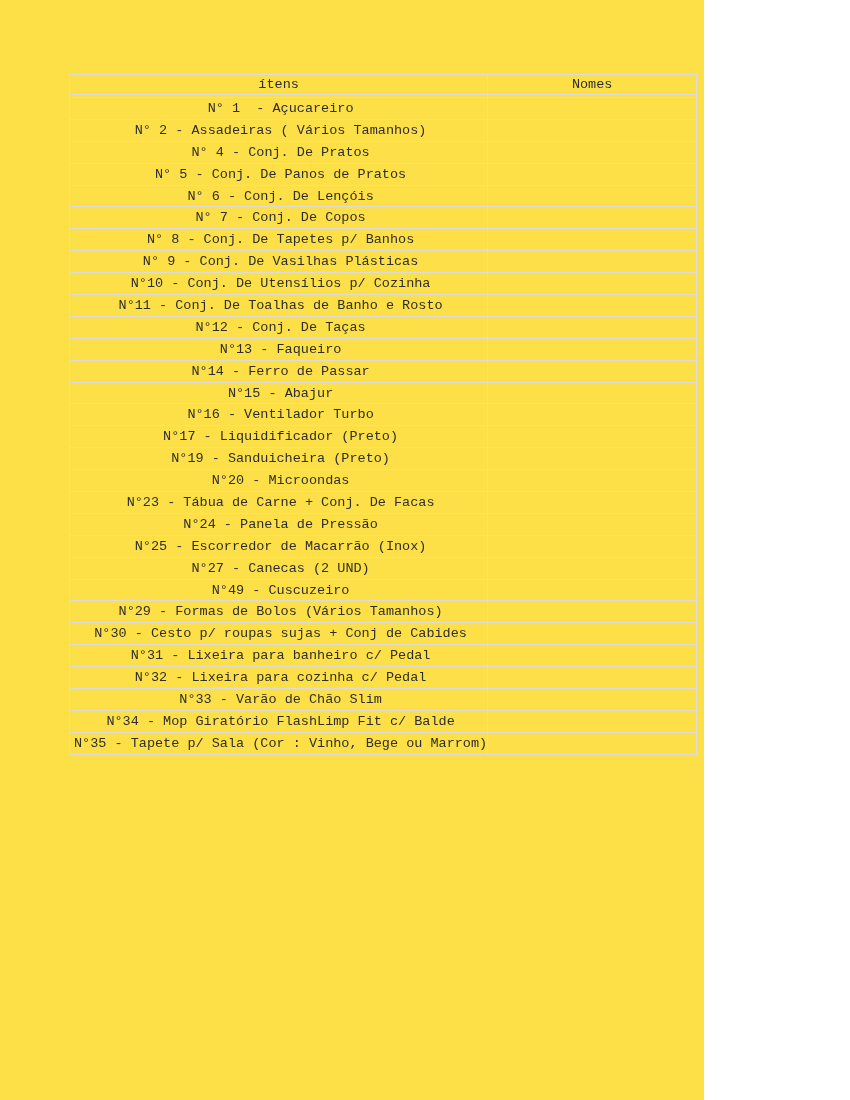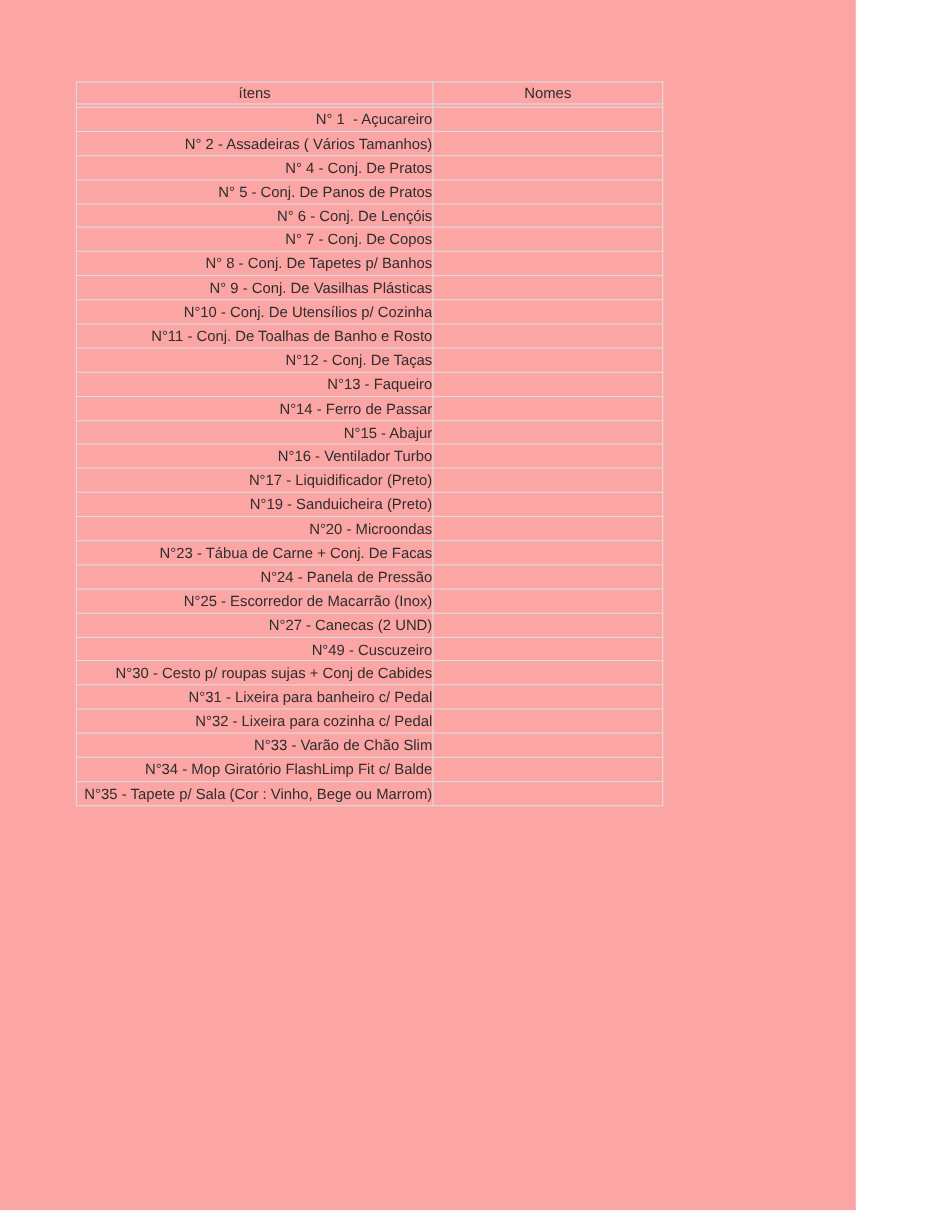--- a/index.html
+++ b/index.html
@@ -3,24 +3,25 @@
 <meta charset="utf-8">
 <style>
   html, body {
     margin: 0;
     padding: 0;
     background: #ffffff;
     font-family: "Liberation Sans", sans-serif;
   }
   .page {
     position: relative;
-    width: 778px;
+    width: 704px;
     height: 1100px;
-    background: #fca5a5;
+    background: #fde047;
     overflow: hidden;
+    font-family: Liberation Mono, monospace;
   }
   table.inventory {
     position: absolute;
     left: 69px;
     top: 74px;
     border-collapse: collapse;
     table-layout: fixed;
     font-size: 13.5px;
     color: #2e2e2e;
   }
@@ -40,21 +41,21 @@
   tr.header-row th {
     text-align: center;
     font-size: 13.5px;
     color: #2e2e2e;
   }
   tr.double-rule-row { height: 2px; }
   tr.double-rule-row td { height: 2px; line-height: 0; }
   tr.data-row { height: 21.9px; }
   tr.data-row td.item-cell {
     padding-left: 4px;
-    text-align: right;
+    text-align: center;
   }
   tr.data-row td.nome-cell { }
 </style>
 </head>
 <body>
 
 <div class="page">
   <table class="inventory">
     <colgroup>
       <col class="c-itens">
@@ -184,20 +185,24 @@
   <tr class="data-row">
     <td class="item-cell">N°27 - Canecas (2 UND)</td>
     <td class="nome-cell"></td>
   </tr>
 
   <tr class="data-row">
     <td class="item-cell">N°49 - Cuscuzeiro</td>
     <td class="nome-cell"></td>
   </tr>
 
+  <tr class="data-row">
+    <td class="item-cell">N°29 - Formas de Bolos (Vários Tamanhos)</td>
+    <td class="nome-cell"></td>
+  </tr>
 
   <tr class="data-row">
     <td class="item-cell">N°30 - Cesto p/ roupas sujas + Conj de Cabides</td>
     <td class="nome-cell"></td>
   </tr>
 
   <tr class="data-row">
     <td class="item-cell">N°31 - Lixeira para banheiro c/ Pedal</td>
     <td class="nome-cell"></td>
   </tr>

